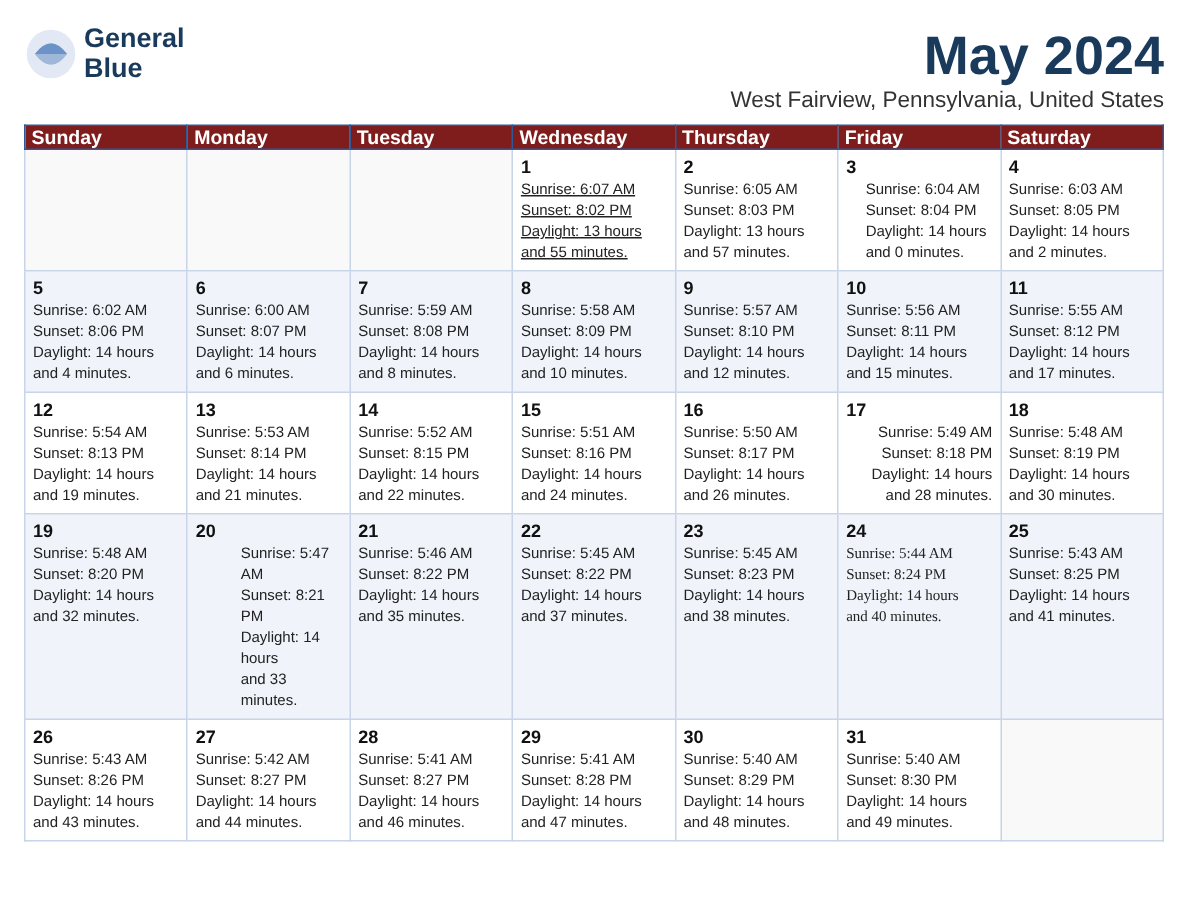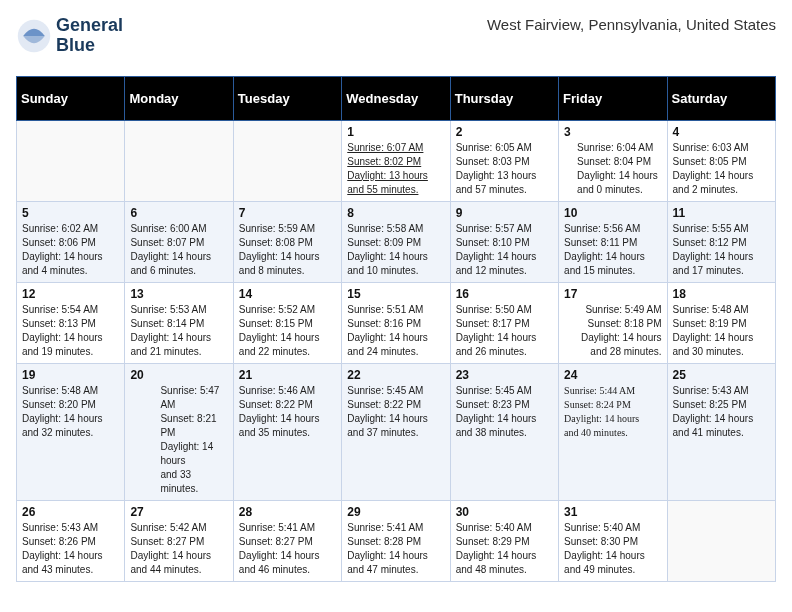--- a/index.html
+++ b/index.html
@@ -7,21 +7,21 @@
       font-family: Arial, sans-serif;
       background: #fff;
       width: 792px;
       min-height: 612px;
       padding: 16px;
     }
     .header {
       display: flex;
       justify-content: space-between;
       align-items: flex-start;
-      margin-bottom: 20px;
+      margin-bottom: 8px;
     }
     .logo {
       display: flex;
       align-items: center;
       gap: 4px;
     }
     .logo-text {
       font-size: 18px;
       font-weight: bold;
       color: #1a3a5c;
@@ -45,25 +45,25 @@
     .location {
       font-size: 15px;
       color: #333;
     }
     table {
       width: 100%;
       border-collapse: collapse;
       table-layout: fixed;
     }
     th {
-      background-color: #000000;
+      background-color: #7f1d1d;
       color: #fff;
       font-size: 13px;
       font-weight: bold;
-      padding: 14px 4px;
+      padding: 0 4px;
       text-align: left;
       border: 1px solid #2a5a9a;
     }
     td {
       border: 1px solid #c8d4e8;
       vertical-align: top;
       padding: 4px 5px;
       font-size: 10.5px;
       color: #222;
       background: #fff;
@@ -96,20 +96,21 @@
       <circle cx="20" cy="20" r="18" fill="#3b6db5" opacity="0.15"></circle>
       <path d="M8,20 Q20,4 32,20" fill="#3b6db5" opacity="0.7"></path>
       <path d="M8,20 Q20,36 32,20" fill="#3b6db5" opacity="0.4"></path>
     </svg>
     <div class="logo-text">
       <span>General</span>
       <span>Blue</span>
     </div>
   </div>
   <div class="title-block">
+    <div class="month-year">May 2024</div>
     <div class="location">West Fairview, Pennsylvania, United States</div>
   </div>
 </div>
 
 <table>
   <thead>
     <tr>
     <th>Sunday</th>
         <th>Monday</th>
         <th>Tuesday</th>

